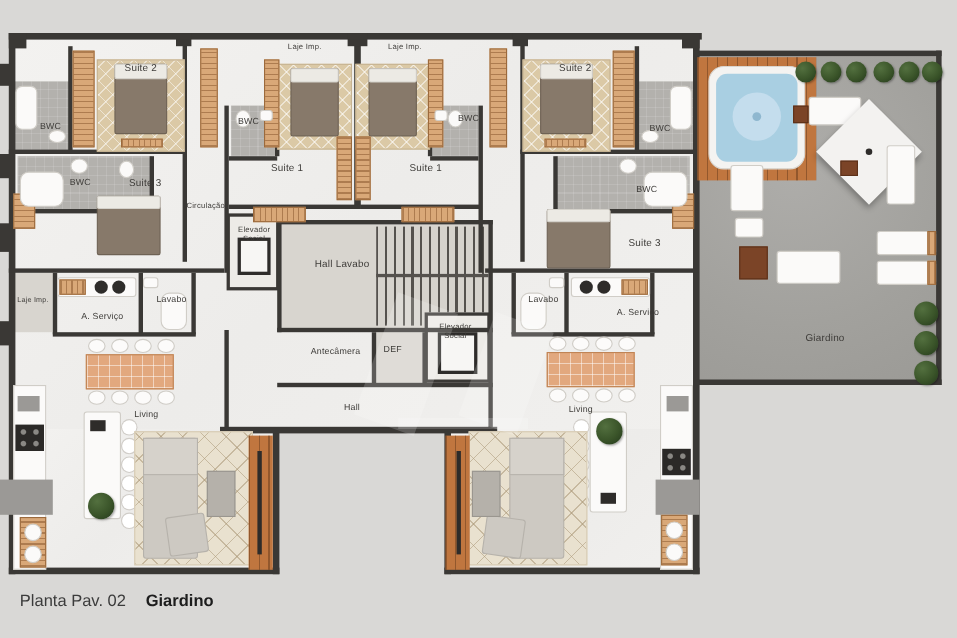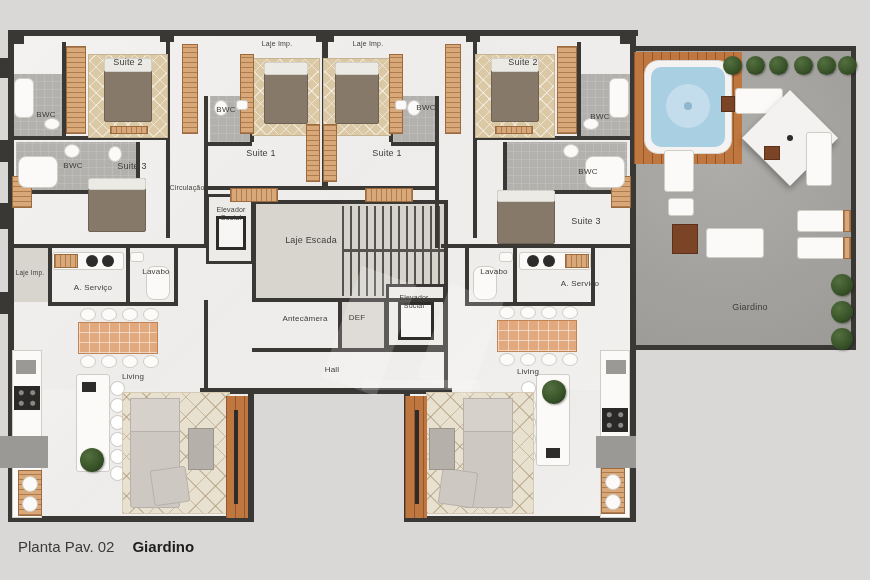--- a/index.html
+++ b/index.html
@@ -305,26 +305,26 @@
       <span class="lbl" style="left: 261px; top: 153px; font-size: 9px;">Suite 1</span>
       <span class="lbl" style="left: 387px; top: 153px; font-size: 9px;">Suite 1</span>
       <span class="lbl" style="left: 226px; top: 110px; font-size: 8px;">BWC</span>
       <span class="lbl" style="left: 426px; top: 108px; font-size: 8px;">BWC</span>
       <span class="lbl" style="left: 523px; top: 62px; font-size: 9px;">Suite 2</span>
       <span class="lbl" style="left: 600px; top: 117px; font-size: 8px;">BWC</span>
       <span class="lbl" style="left: 588px; top: 172px; font-size: 8px;">BWC</span>
       <span class="lbl" style="left: 586px; top: 221px; font-size: 9px;">Suite 3</span>
       <span class="lbl" style="left: 231px; top: 214px; font-size: 7px;">Elevador
 Social</span>
-      <span class="lbl" style="left: 311px; top: 240px; font-size: 9px;">Laje Escada</span>
+      <span class="lbl" style="left: 311px; top: 240px; font-size: 9px;">Hall Lavabo</span>
       <span class="lbl" style="left: 305px; top: 319px; font-size: 8px;">Antecâmera</span>
       <span class="lbl" style="left: 357px; top: 318px; font-size: 8px;">DEF</span>
       <span class="lbl" style="left: 414px; top: 302px; font-size: 7px;">Elevador
 Social</span>
-      <span class="lbl" style="left: 320px; top: 370px; font-size: 8px; margin-left: 12px;">Hall</span>
+      <span class="lbl" style="left: 320px; top: 370px; font-size: 8px;">Hall</span>
       <span class="lbl" style="left: 30px; top: 273px; font-size: 6.5px;">Laje Imp.</span>
       <span class="lbl" style="left: 93px; top: 288px; font-size: 8px;">A. Serviço</span>
       <span class="lbl" style="left: 156px; top: 272px; font-size: 8px;">Lavabo</span>
       <span class="lbl" style="left: 494px; top: 272px; font-size: 8px;">Lavabo</span>
       <span class="lbl" style="left: 580px; top: 284px; font-size: 8px;">A. Serviço</span>
       <span class="lbl" style="left: 133px; top: 377px; font-size: 8px;">Living</span>
       <span class="lbl" style="left: 528px; top: 372px; font-size: 8px;">Living</span>
       <span class="lbl" style="left: 750px; top: 307px; font-size: 9px;">Giardino</span>
     </div>
 

